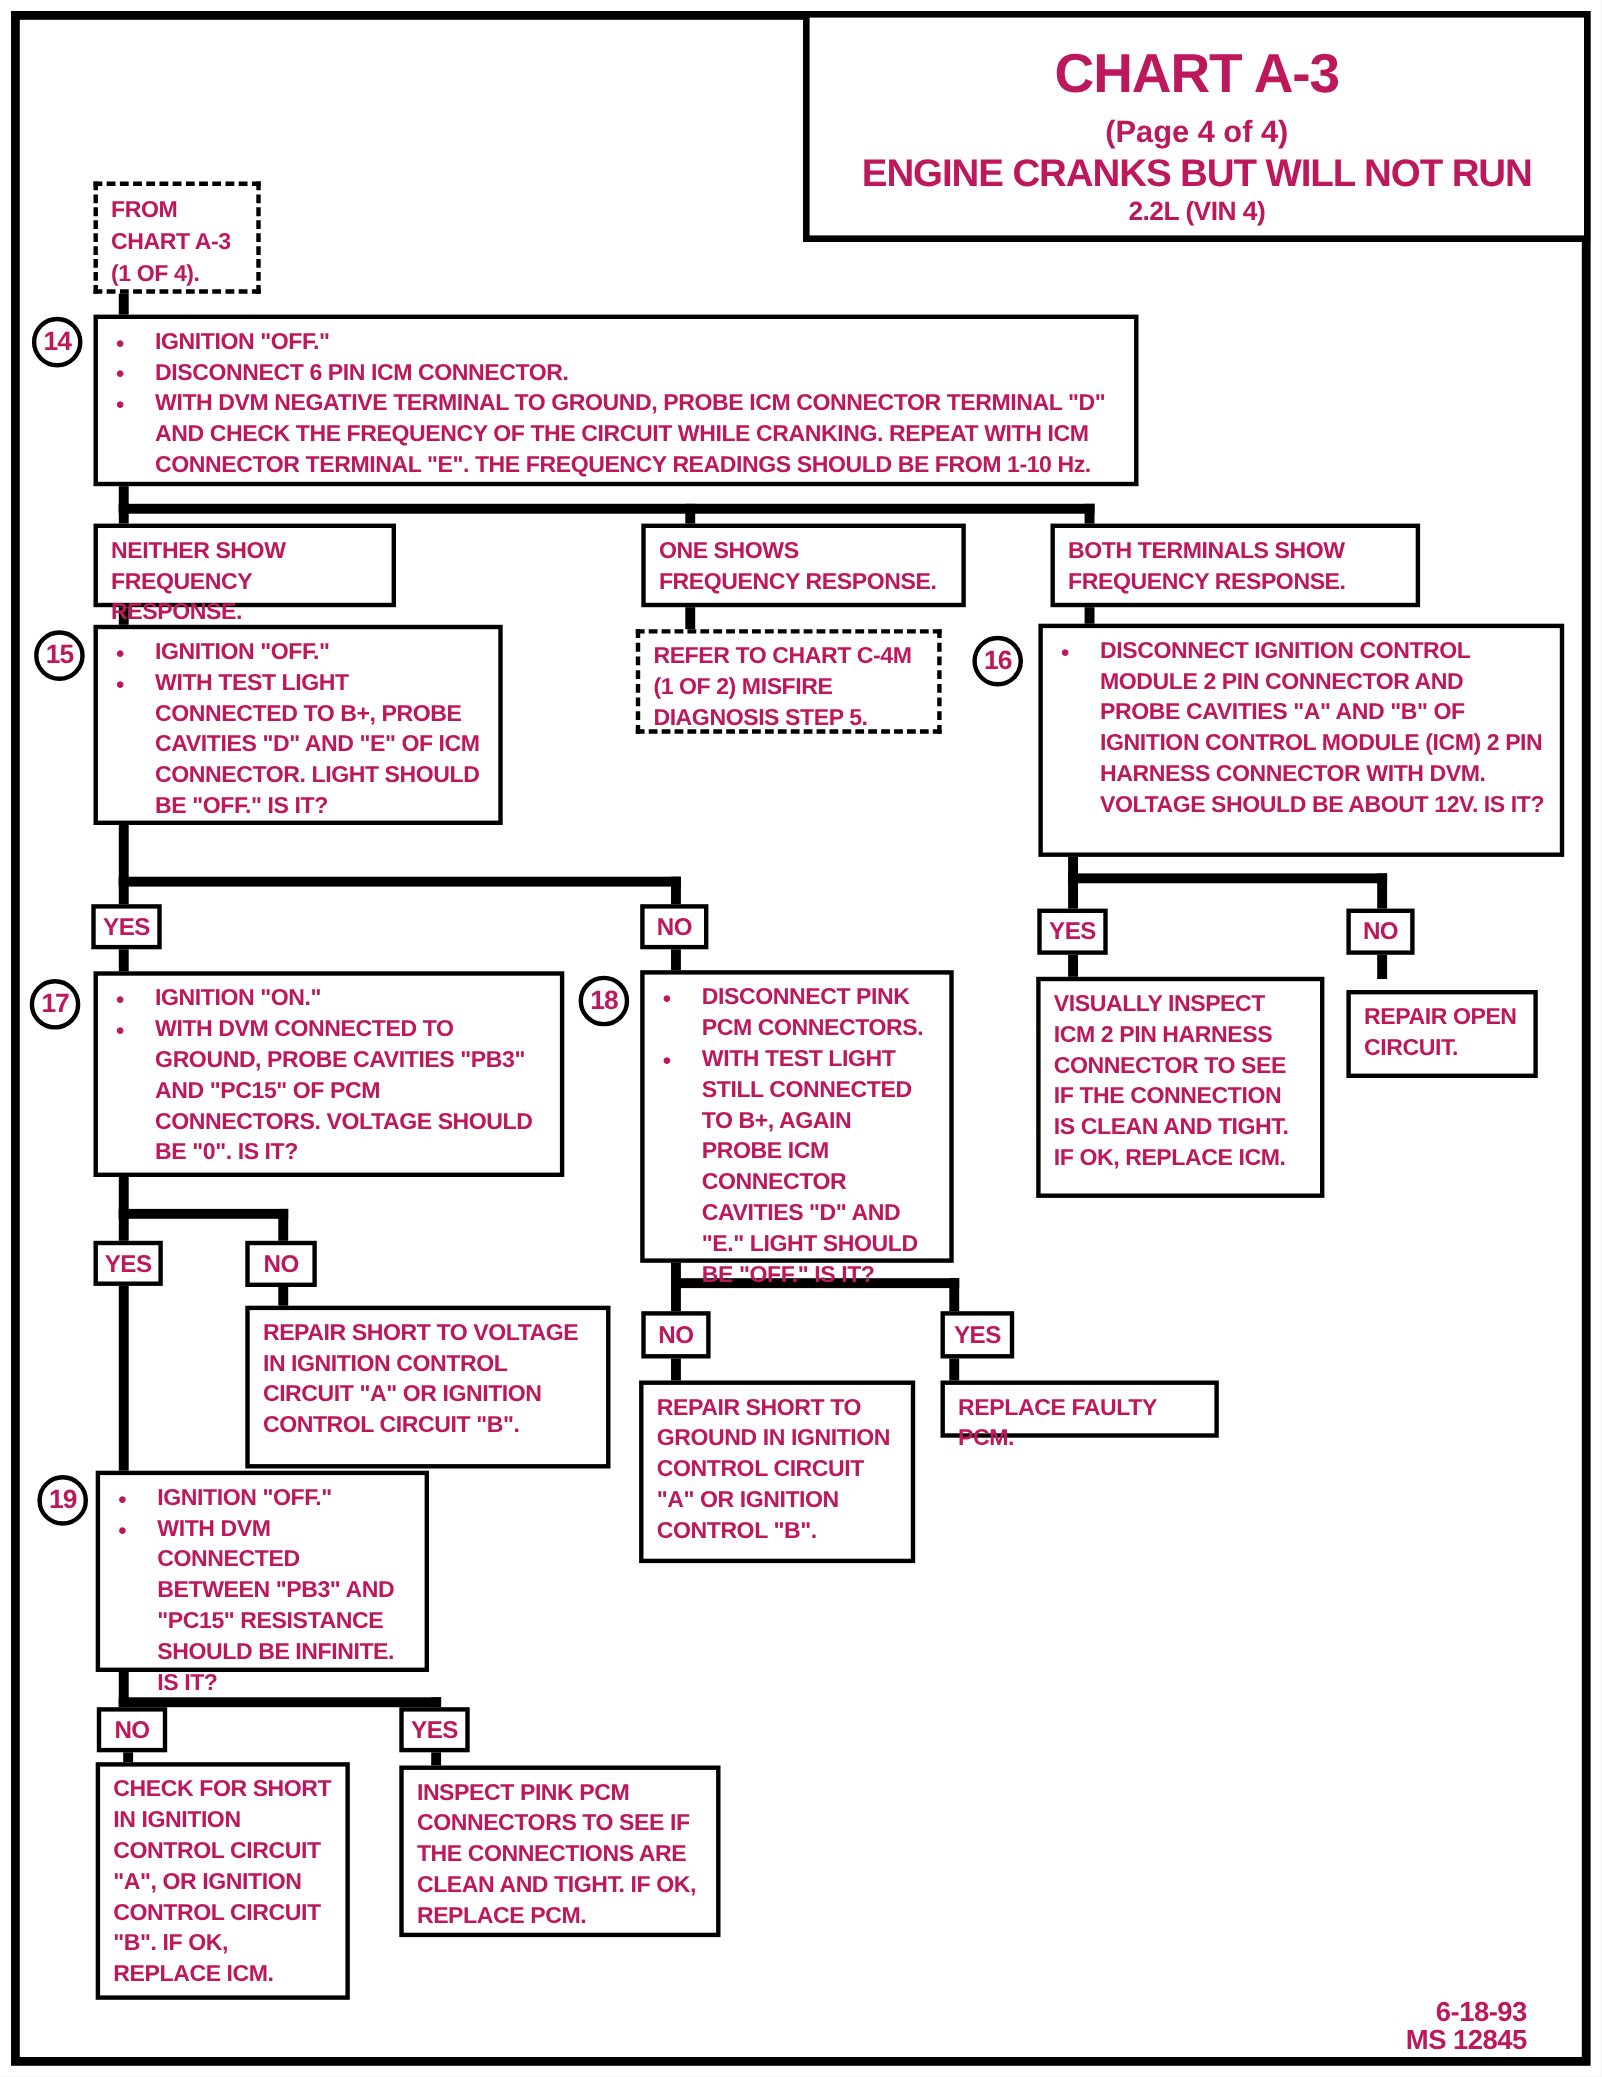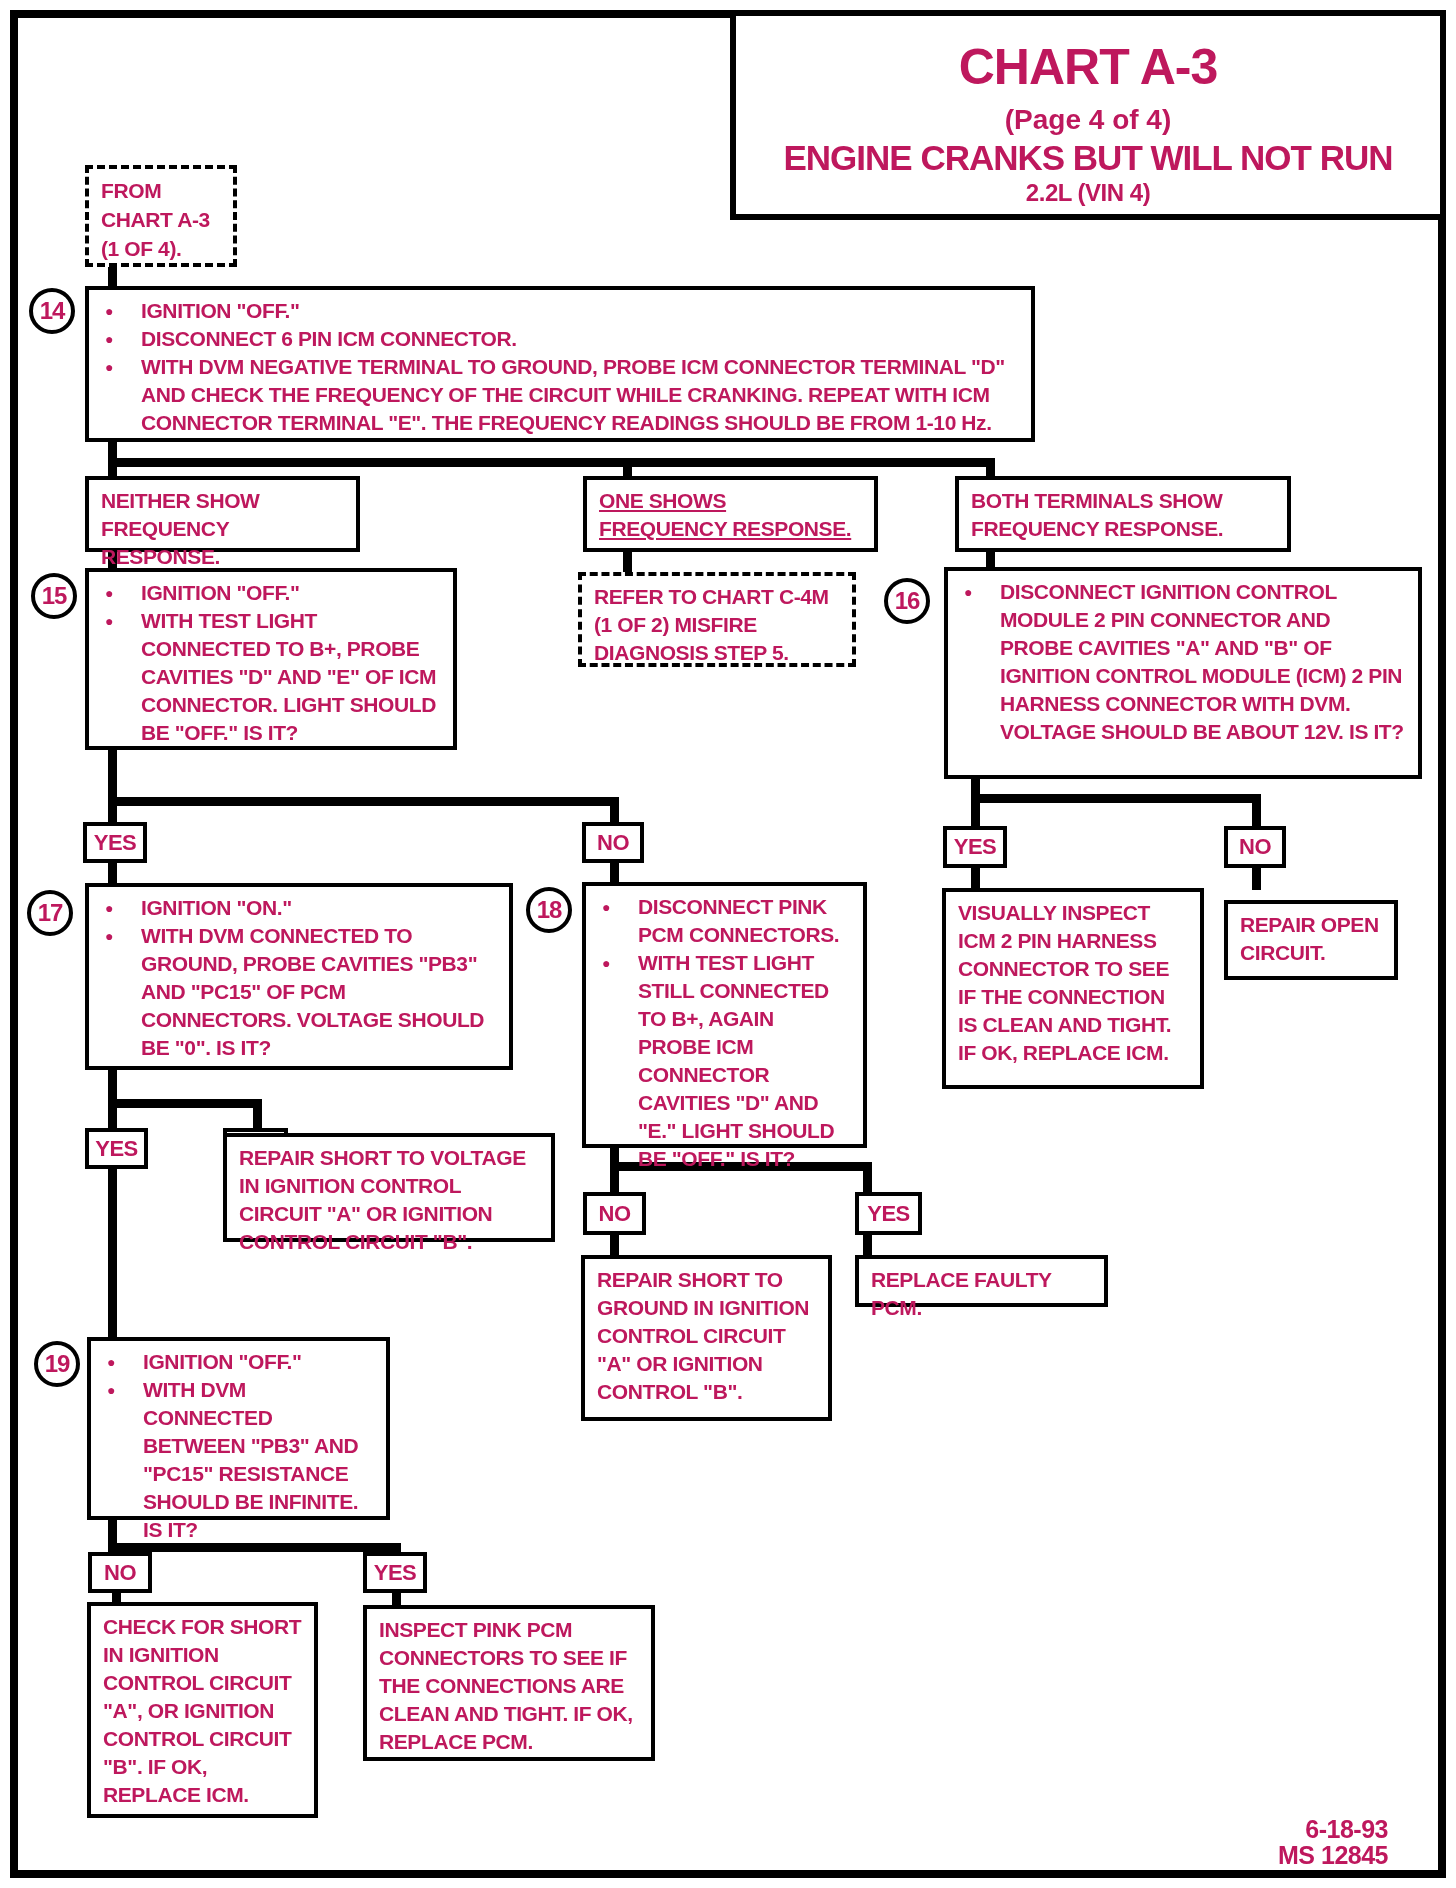--- a/index.html
+++ b/index.html
@@ -97,21 +97,21 @@
         <span class="btxt">DISCONNECT 6 PIN ICM CONNECTOR.</span>
       </div>
     <div class="brow">
         <span class="dot">●</span>
         <span class="btxt">WITH DVM NEGATIVE TERMINAL TO GROUND, PROBE ICM CONNECTOR TERMINAL "D" AND CHECK THE FREQUENCY OF THE CIRCUIT WHILE CRANKING.  REPEAT WITH ICM CONNECTOR TERMINAL "E".  THE FREQUENCY READINGS SHOULD BE FROM 1-10 Hz.</span>
       </div>
   </div>
 
   <div class="node prewrap" style="left:85px;top:476px;width:275px;height:76px;">NEITHER SHOW
 FREQUENCY RESPONSE.</div>
-  <div class="node prewrap" style="left:583px;top:476px;width:295px;height:76px;text-decoration:underline;">ONE SHOWS
+  <div class="node prewrap" style="left:583px;top:476px;width:295px;height:76px;">ONE SHOWS
 FREQUENCY RESPONSE.</div>
   <div class="node prewrap" style="left:955px;top:476px;width:336px;height:76px;">BOTH TERMINALS SHOW
 FREQUENCY RESPONSE.</div>
 
   <div class="stepcircle" style="left:31px;top:573px;">15</div>
   <div class="node" style="left:85px;top:568px;width:372px;height:182px;">
     <div class="brow">
         <span class="dot">●</span>
         <span class="btxt">IGNITION "OFF."</span>
       </div>
@@ -161,21 +161,21 @@
   </div>
 
   <div class="yn" style="left:943px;top:826px;width:64px;height:42px;">YES</div>
   <div class="yn" style="left:1224px;top:826px;width:62px;height:42px;">NO</div>
 
   <div class="node" style="left:942px;top:888px;width:262px;height:201px;">VISUALLY INSPECT ICM 2 PIN HARNESS CONNECTOR TO SEE IF THE CONNECTION IS CLEAN AND TIGHT.  IF OK, REPLACE ICM.</div>
   <div class="node" style="left:1224px;top:888px;width:174px;height:80px;margin-top:12px;">REPAIR OPEN CIRCUIT.</div>
 
   <div class="yn" style="left:85px;top:1128px;width:63px;height:41px;">YES</div>
   <div class="yn" style="left:223px;top:1128px;width:65px;height:42px;">NO</div>
-  <div class="node" style="left:223px;top:1133px;width:332px;height:109px;">REPAIR SHORT TO VOLTAGE IN IGNITION CONTROL CIRCUIT "A" OR IGNITION CONTROL CIRCUIT "B".</div>
+  <div class="node" style="left:223px;top:1187px;width:332px;height:148px;">REPAIR SHORT TO VOLTAGE IN IGNITION CONTROL CIRCUIT "A" OR IGNITION CONTROL CIRCUIT "B".</div>
 
   <div class="yn" style="left:583px;top:1192px;width:63px;height:43px;">NO</div>
   <div class="yn" style="left:855px;top:1192px;width:67px;height:43px;">YES</div>
   <div class="node" style="left:581px;top:1255px;width:251px;height:166px;">REPAIR SHORT TO GROUND IN IGNITION CONTROL CIRCUIT "A" OR IGNITION CONTROL "B".</div>
   <div class="node" style="left:855px;top:1255px;width:253px;height:52px;">REPLACE FAULTY PCM.</div>
 
   <div class="stepcircle" style="left:34px;top:1341px;text-align:center;">19</div>
   <div class="node" style="left:87px;top:1337px;width:303px;height:183px;">
     <div class="brow">
         <span class="dot">●</span>

